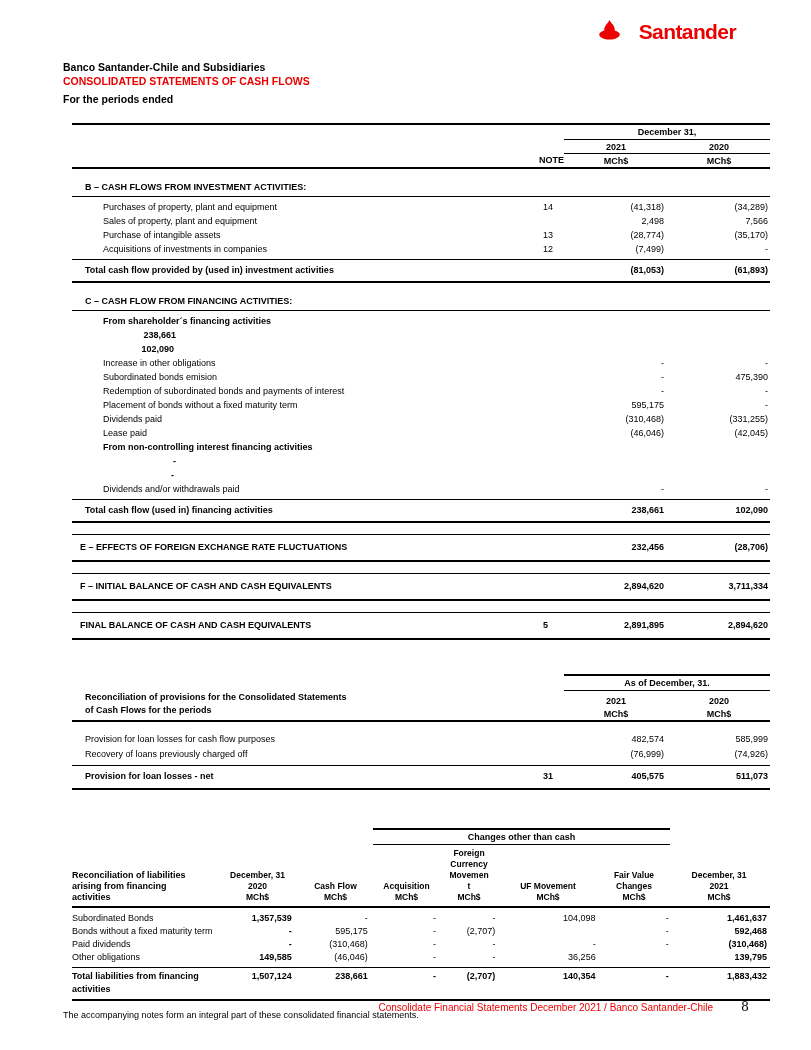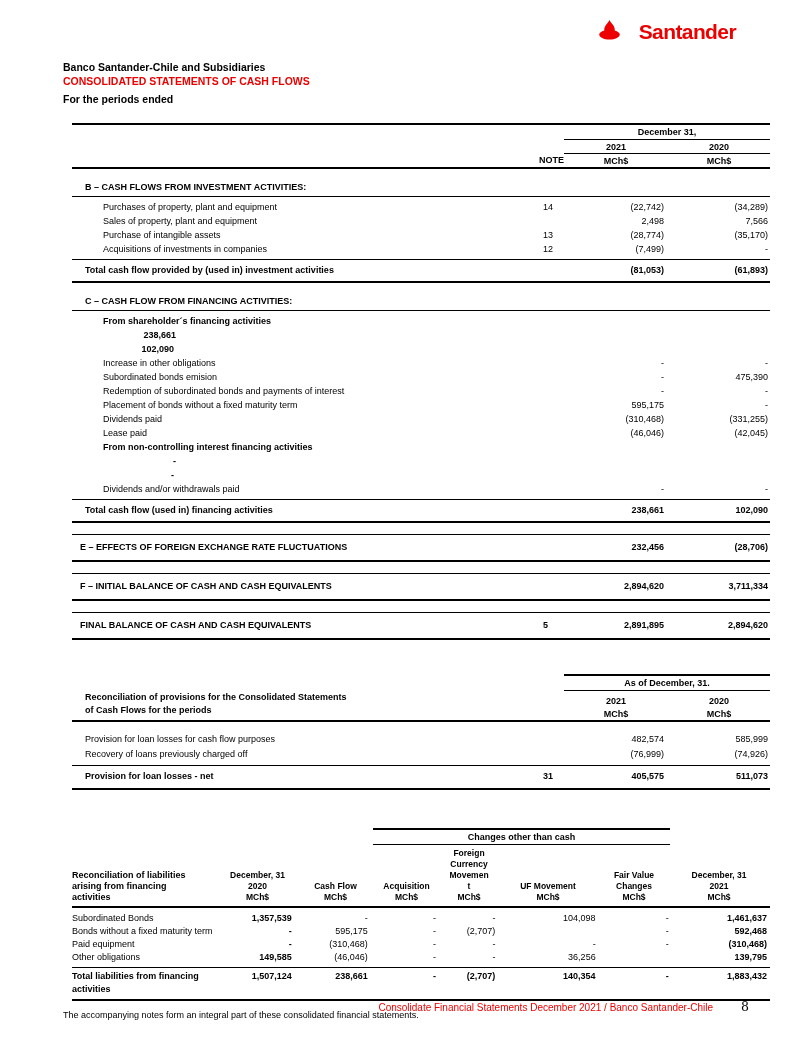--- a/index.html
+++ b/index.html
@@ -120,21 +120,21 @@
         </div>
       </div>
     </div>
     <div class="rule-2"></div>
 
     <div class="sec-head">B – CASH FLOWS FROM INVESTMENT ACTIVITIES:</div>
 
     <div class="row">
       <div class="c-label lvl2">Purchases of property, plant and equipment</div>
       <div class="c-note">14</div>
-      <div class="c-v1">(22,742)</div>
+      <div class="c-v1">(41,318)</div>
       <div class="c-v2">(34,289)</div>
     </div>
     <div class="row">
       <div class="c-label lvl2">Sales of property, plant and equipment</div>
       <div class="c-note"></div>
       <div class="c-v1">2,498</div>
       <div class="c-v2">7,566</div>
     </div>
     <div class="row">
       <div class="c-label lvl2">Purchase of intangible assets</div>
@@ -323,21 +323,21 @@
       <div class="t3-label">Bonds without a fixed maturity term</div>
       <div class="t3-c0 v b">-</div>
       <div class="t3-c1 v">595,175</div>
       <div class="t3-c2 v">-</div>
       <div class="t3-c3 v">(2,707)</div>
       <div class="t3-c4 v"></div>
       <div class="t3-c5 v">-</div>
       <div class="t3-c6 v b">592,468</div>
     </div>
     <div class="t3-row">
-      <div class="t3-label">Paid equipment</div>
+      <div class="t3-label">Paid dividends</div>
       <div class="t3-c0 v b">-</div>
       <div class="t3-c1 v">(310,468)</div>
       <div class="t3-c2 v">-</div>
       <div class="t3-c3 v">-</div>
       <div class="t3-c4 v">-</div>
       <div class="t3-c5 v">-</div>
       <div class="t3-c6 v b">(310,468)</div>
     </div>
     <div class="t3-row">
       <div class="t3-label">Other obligations</div>

